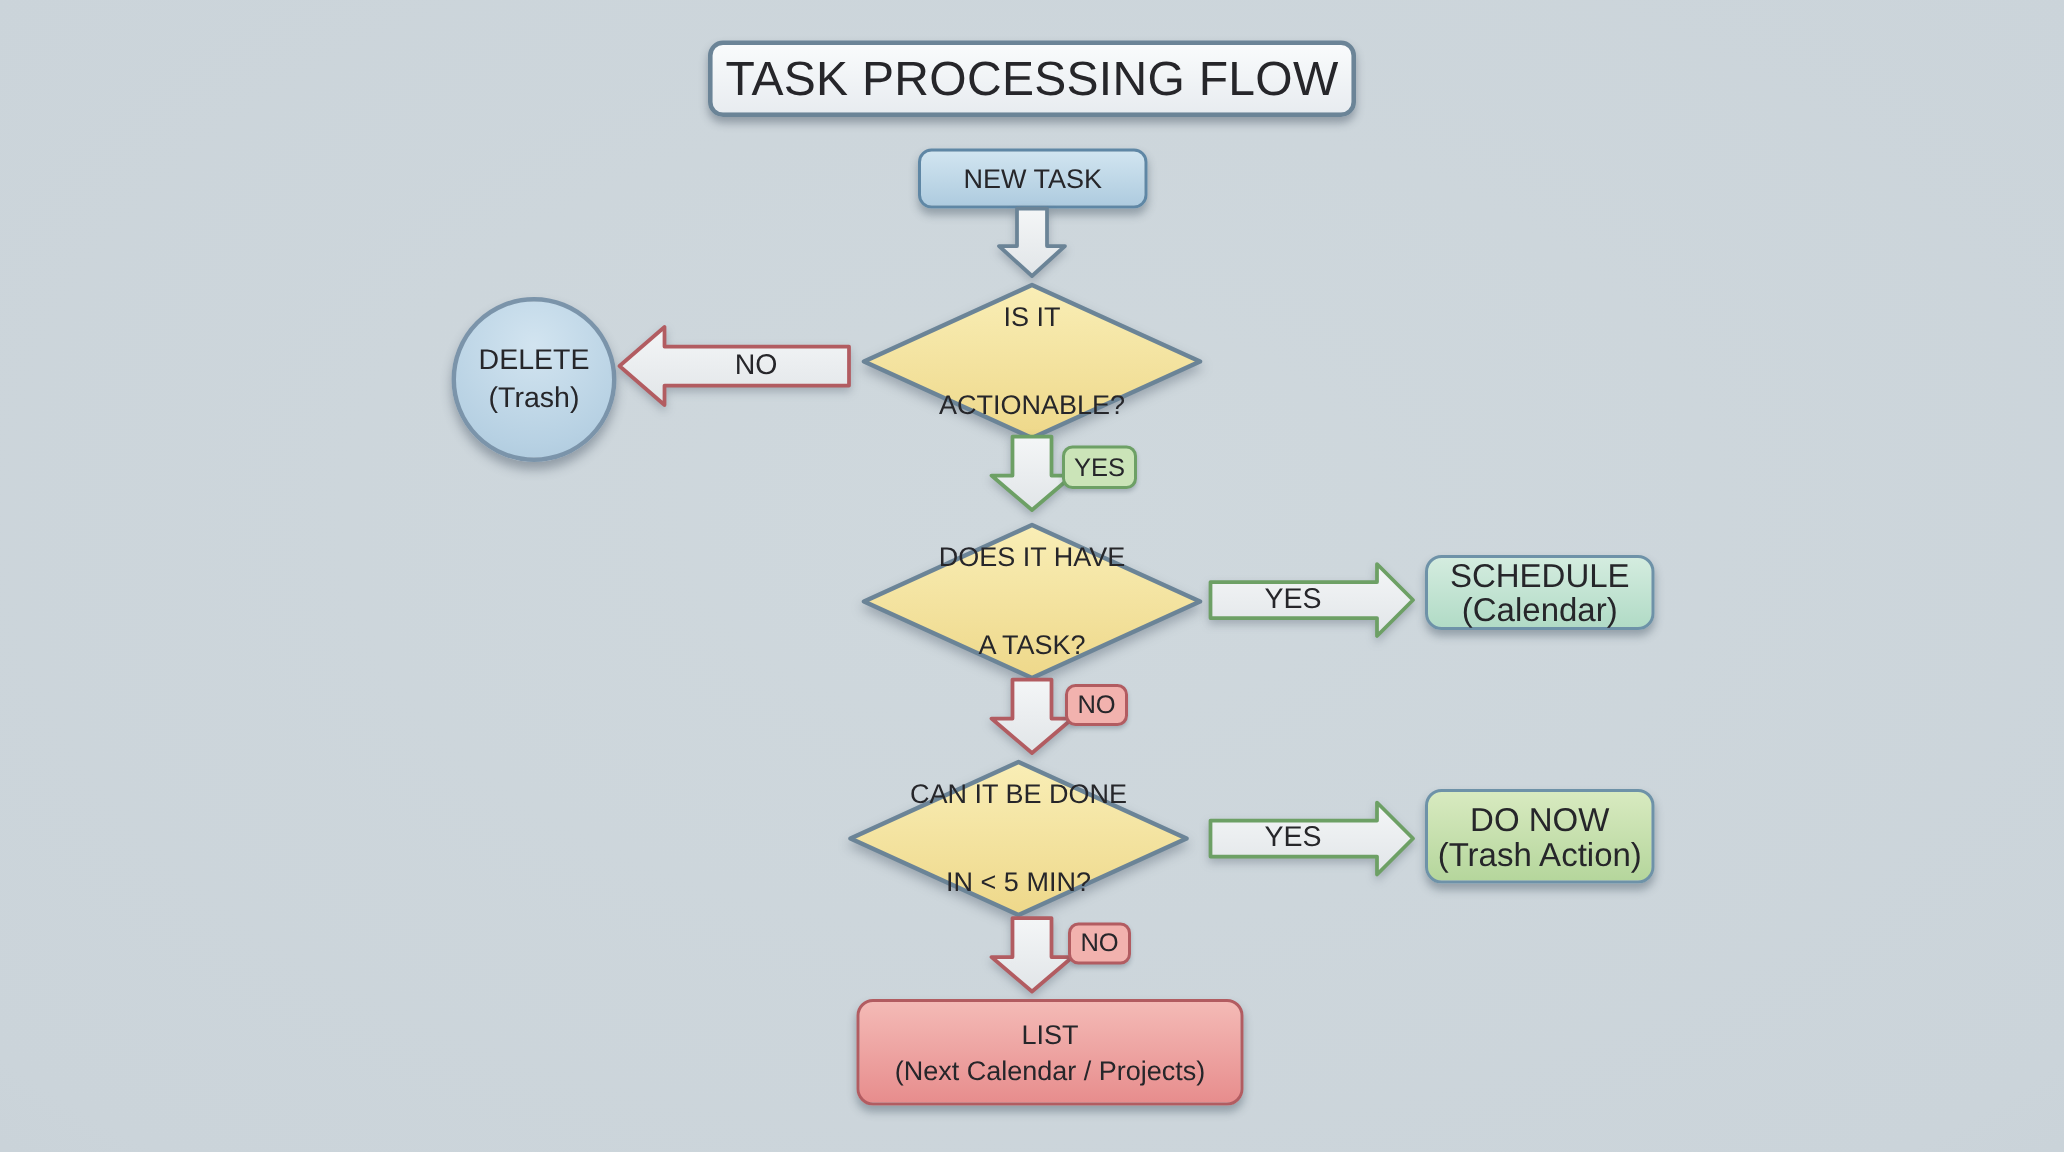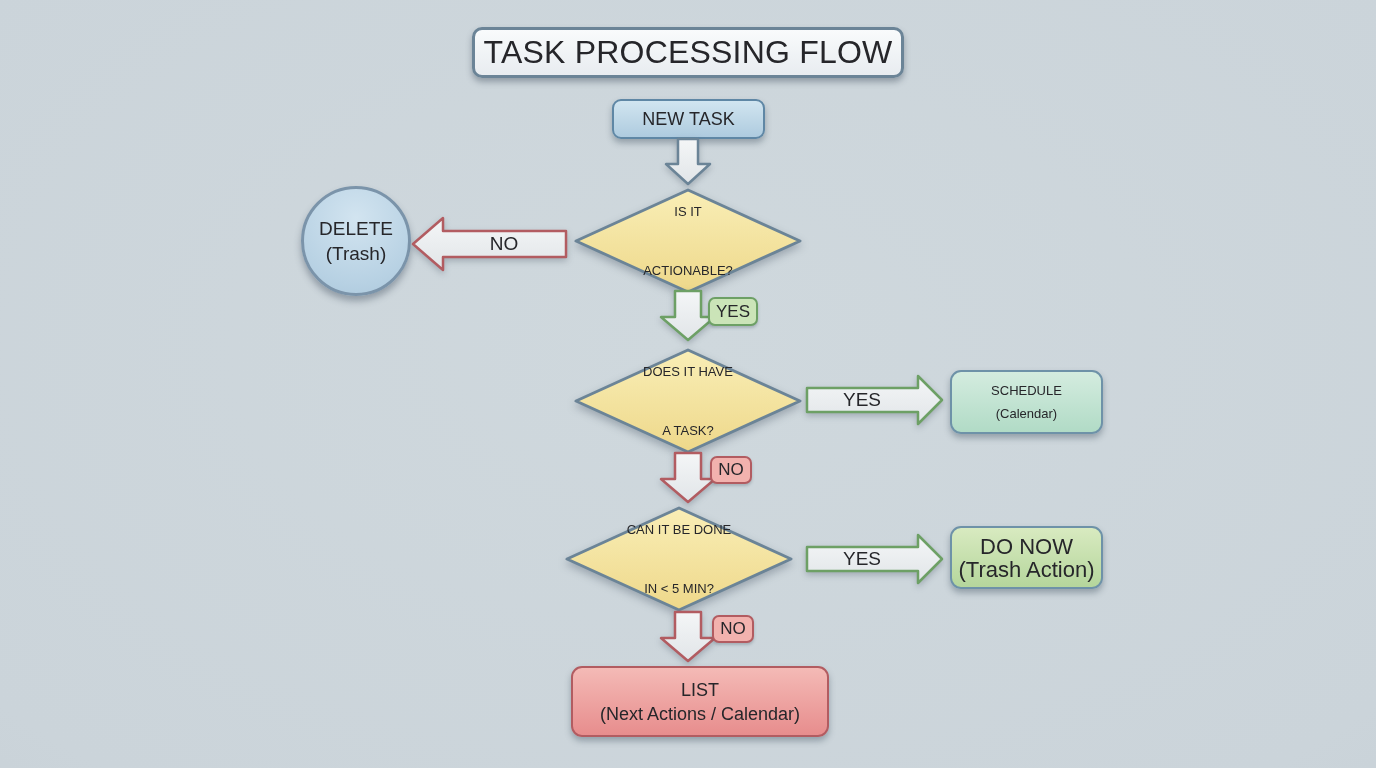--- a/index.html
+++ b/index.html
@@ -31,57 +31,57 @@
 
   
   .node { box-shadow: 0 4px 6px rgba(70,85,100,.42); border-radius: 9px; }
   .new-task {
     left: 612px; top: 99px; width: 153px; height: 40px;
     background: linear-gradient(#d1e5f0, #aecbdf);
     border: 2.5px solid #5f87a5;
     font-size: 18px;
   }
   .schedule {
-    left: 950px; top: 370px; width: 153px; height: 64px;
+    left: 950px; top: 370px; width: 153px; height: 50px;
     background: linear-gradient(#d4ecdf, #b1dbc6);
     border: 2.5px solid #6e92a8;
-    font-size: 13px; line-height: 23px;
+    font-size: 22px; line-height: 23px;
     border-radius: 11px;
   }
   .donow {
     left: 950px; top: 526px; width: 153px; height: 63px;
     background: linear-gradient(#d8eac0, #b5d69c);
     border: 2.5px solid #6e92a8;
     font-size: 22px; line-height: 23px;
     border-radius: 11px;
   }
   .list {
     left: 571px; top: 666px; width: 258px; height: 71px;
     background: linear-gradient(#f4bab6, #e78d8d);
     border: 2.5px solid #b25c61;
     font-size: 18px; line-height: 24px;
     border-radius: 11px;
   }
 
   
   .delete-circle {
-    left: 301px; top: 186px; width: 110px; height: 110px;
+    left: 301px; top: 198px; width: 110px; height: 110px;
     border-radius: 50%;
     background: radial-gradient(circle at 50% 28%, #d2e4f0, #b7d1e3 72%, #abc7db);
     border: 3px solid #7b94aa;
     box-shadow: 0 5px 7px rgba(70,85,100,.45);
     font-size: 19px; line-height: 25px;
   }
 
   
   .diamond { width: 230px; height: 108px; }
   .diamond svg { position: absolute; left: 0; top: 0; width: 100%; height: 100%; overflow: visible;
                  filter: drop-shadow(0 4px 4px rgba(70,85,100,.38)); }
   .diamond .flexc { position: absolute; left: 0; top: 0; width: 100%; height: 100%;
-                    font-size: 13px; line-height: 23px; gap: 36px; }
+                    font-size: 18px; line-height: 23px; gap: 36px; }
   .d1 { left: 573px; top: 187px; }
   .d2 { left: 573px; top: 347px; }
   .d3 { left: 564px; top: 505px; }
 
   
   .arrow { overflow: visible; filter: drop-shadow(0 3px 3px rgba(70,85,100,.32)); }
   .arr-newtask   { left: 664px; top: 138px; width: 48px;  height: 48px; }
   .arr-yes-down  { left: 658px; top: 290px; width: 60px;  height: 52px; }
   .arr-no-down1  { left: 658px; top: 452px; width: 60px;  height: 52px; }
   .arr-no-down2  { left: 658px; top: 611px; width: 60px;  height: 52px; }
@@ -220,16 +220,16 @@
 
   <svg class="abs arrow arr-no-down2" viewBox="0 0 60 52">
     <polygon points="17,1 43,1 43,27 57,27 30,50 3,27 17,27" fill="url(#gArrow)" stroke="#b25c61" stroke-width="2.5" stroke-linejoin="round"></polygon>
   </svg>
   <div class="abs badge badge-no2">
     <span>NO</span>
   </div>
 
   <div class="abs flexc node list">
     <span>LIST</span>
-    <span>(Next Actions / Calendar)</span>
+    <span>(Next Calendar / Projects)</span>
   </div>
 
 </div>
 
 </body></html>

